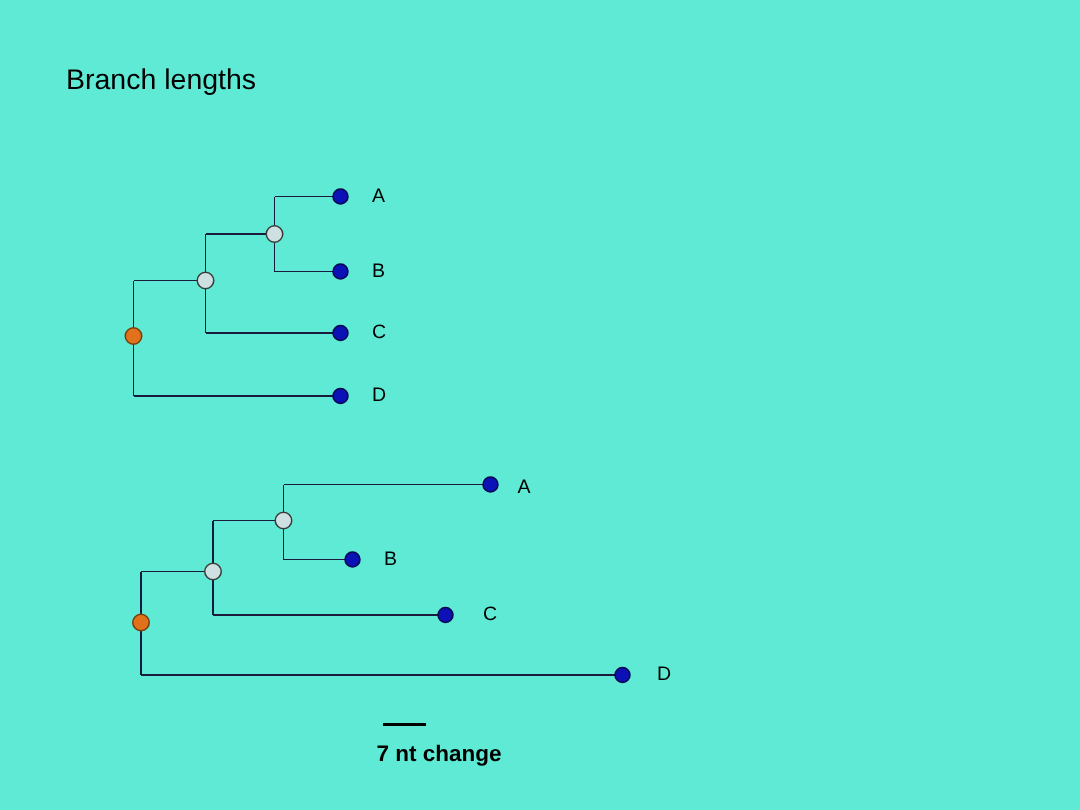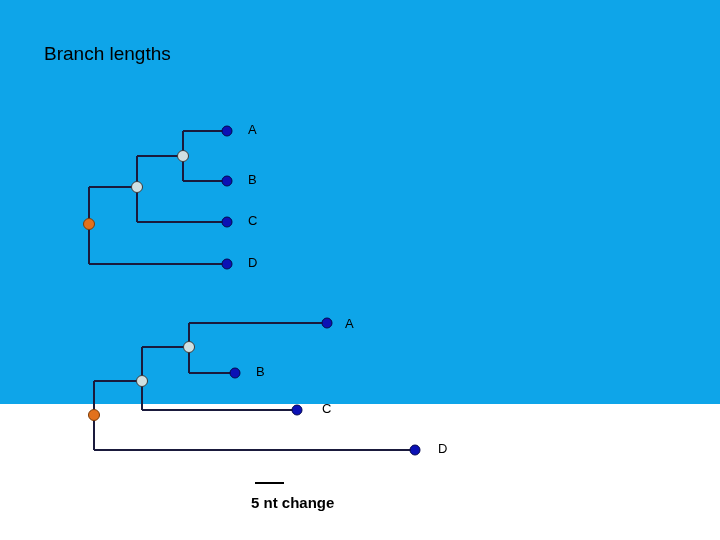--- a/index.html
+++ b/index.html
@@ -11,22 +11,22 @@
     width: 720px;
     height: 540px;
     font-family: "Liberation Sans", sans-serif;
     overflow: hidden;
     position: relative;
   }
   #slide {
     position: absolute;
     left: 0; top: 0;
     width: 720px;
-    height: 404px;
-    background: #0ea5e9;
+    height: 540px;
+    background: #5eead4;
   }
   .title {
     position: absolute;
     left: 44px;
     top: 43px;
     font-family: "Liberation Sans", sans-serif;
     font-size: 19px;
     font-weight: normal;
     color: #000000;
     letter-spacing: 0px;
@@ -133,15 +133,15 @@
           <text x="322" y="410" class="taxon-label">C</text>
           <circle cx="415" cy="450" r="5" class="leaf-node"></circle>
           <text x="438" y="450" class="taxon-label">D</text>
         </g>
       </g>
     <g id="scale-layer">
         <line x1="255" y1="483" x2="284" y2="483" class="scale-line"></line>
       </g>
   </svg>
 
-  <div class="scale-label" id="scale-label" style="left: 251px; top: 494px;">5 nt change</div>
+  <div class="scale-label" id="scale-label" style="left: 251px; top: 494px;">7 nt change</div>
 
 </div>
 
 </body></html>

